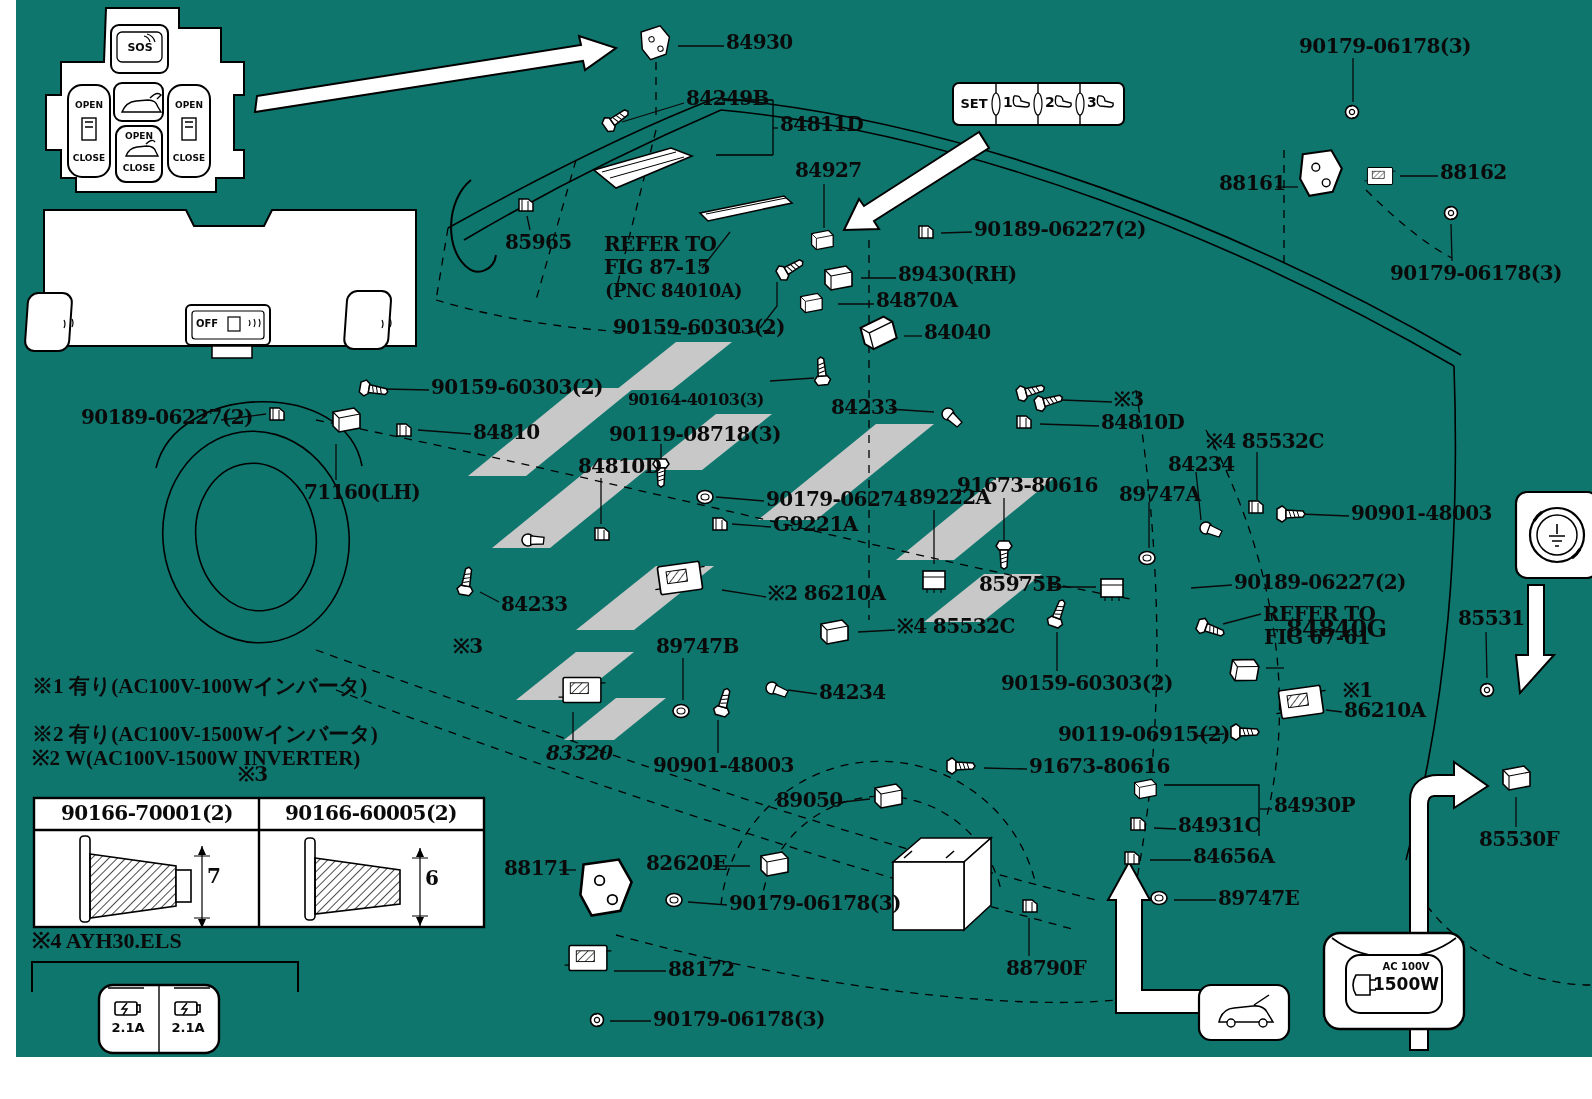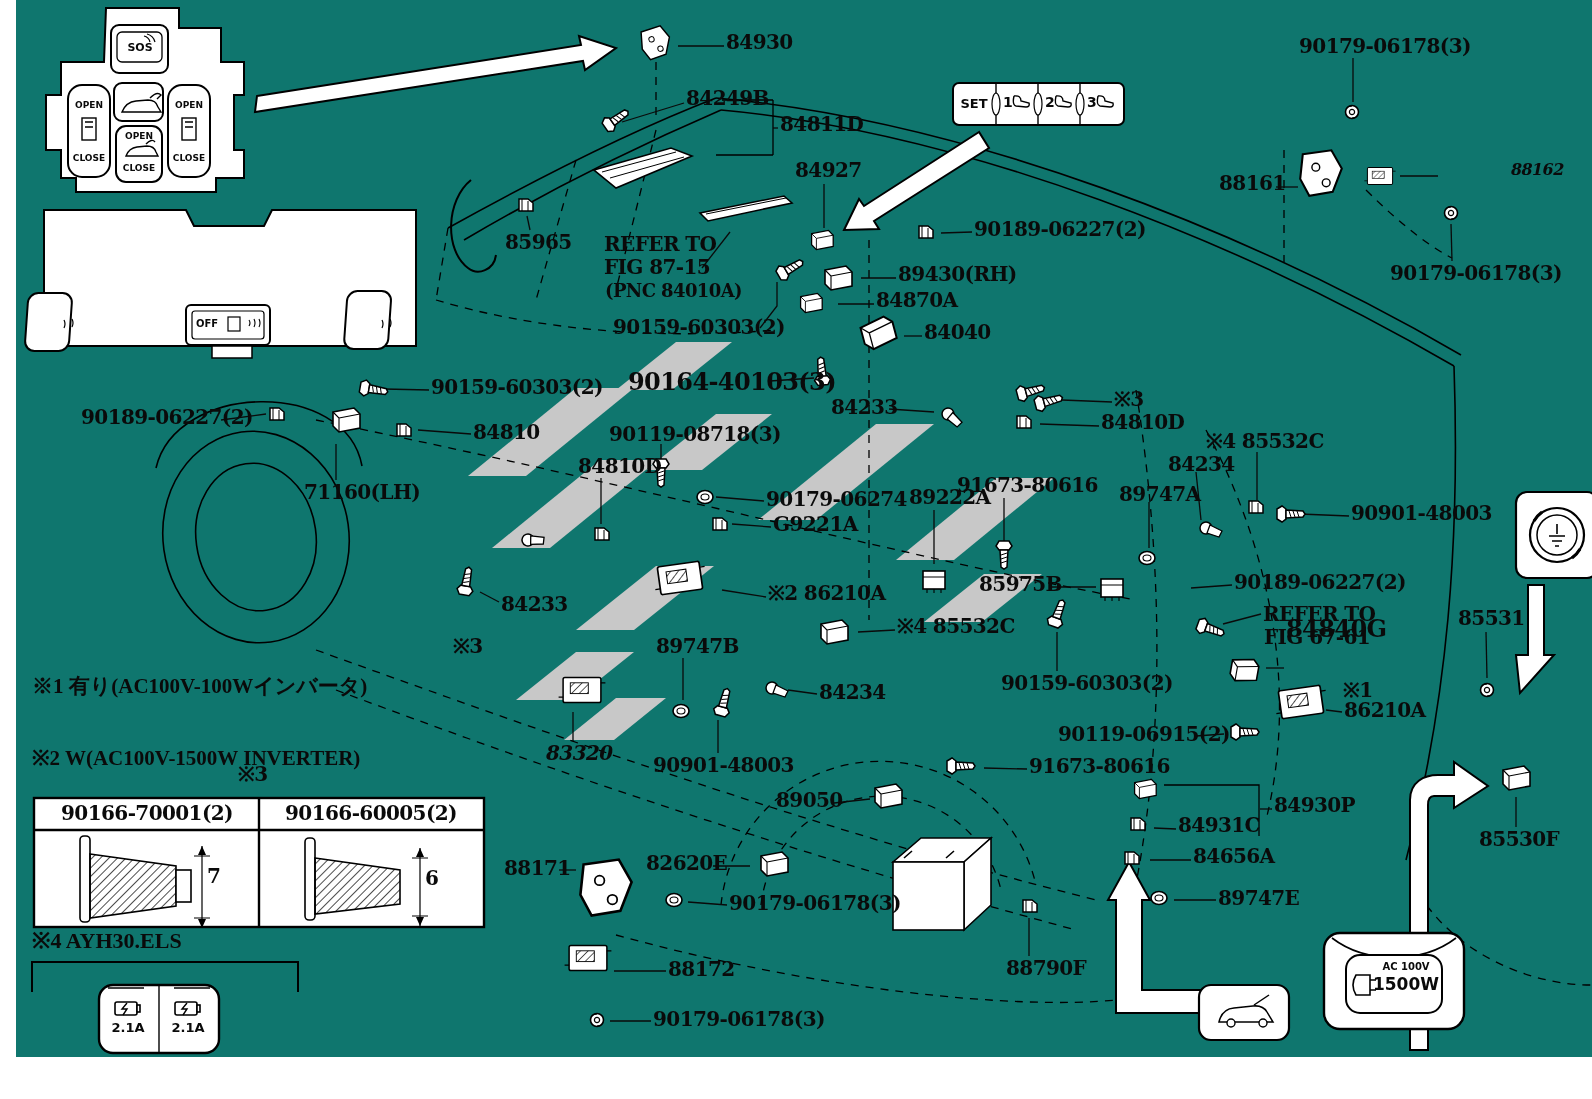--- a/index.html
+++ b/index.html
@@ -379,32 +379,32 @@
 <div class="lbl ctr" style="left:245px;top:803px;width:220px;font-size:20px">90166-60005(2)</div>
 <div class="lbl" style="left:191px;top:866px;font-size:20px">7</div>
 <div class="lbl" style="left:409px;top:868px;font-size:20px">6</div>
 
 <div class="lbl" style="left: 710px; top: 32px; font-size: 20px;">84930</div>
     <div class="lbl" style="left: 670px; top: 88px; font-size: 20px;">84249B</div>
     <div class="lbl" style="left: 764px; top: 114px; font-size: 20px;">84811D</div>
     <div class="lbl" style="left: 779px; top: 160px; font-size: 20px;">84927</div>
     <div class="lbl" style="left: 1283px; top: 36px; font-size: 20px;">90179-06178(3)</div>
     <div class="lbl" style="left: 1203px; top: 173px; font-size: 20px;">88161</div>
-    <div class="lbl" style="left: 1495px; top: 162px; font-size: 16px; font-style: italic;">88162</div>
+    <div class="lbl" style="left: 1424px; top: 162px; font-size: 20px;">88162</div>
     <div class="lbl" style="left: 1374px; top: 263px; font-size: 20px;">90179-06178(3)</div>
     <div class="lbl" style="left: 958px; top: 219px; font-size: 20px;">90189-06227(2)</div>
     <div class="lbl" style="left: 882px; top: 264px; font-size: 20px;">89430(RH)</div>
     <div class="lbl" style="left: 860px; top: 290px; font-size: 20px;">84870A</div>
     <div class="lbl" style="left: 908px; top: 322px; font-size: 20px;">84040</div>
     <div class="lbl" style="left: 489px; top: 232px; font-size: 20px;">85965</div>
     <div class="lbl" style="left: 588px; top: 234px; font-size: 20px;">REFER TO</div>
     <div class="lbl" style="left: 588px; top: 257px; font-size: 20px;">FIG 87-15</div>
     <div class="lbl" style="left: 589px; top: 282px; font-size: 18px;">(PNC 84010A)</div>
     <div class="lbl" style="left: 597px; top: 317px; font-size: 20px;">90159-60303(2)</div>
-    <div class="lbl" style="left: 612px; top: 370px; font-size: 24px;">90164-40103(3)</div>
+    <div class="lbl" style="left: 612px; top: 392px; font-size: 16px;">90164-40103(3)</div>
     <div class="lbl" style="left: 593px; top: 424px; font-size: 20px;">90119-08718(3)</div>
     <div class="lbl" style="left: 562px; top: 456px; font-size: 20px;">84810D</div>
     <div class="lbl" style="left: 750px; top: 489px; font-size: 20px;">90179-06274</div>
     <div class="lbl" style="left: 757px; top: 514px; font-size: 20px;">G9221A</div>
     <div class="lbl" style="left: 815px; top: 397px; font-size: 20px;">84233</div>
     <div class="lbl" style="left: 1098px; top: 389px; font-size: 20px;">※3</div>
     <div class="lbl" style="left: 1085px; top: 412px; font-size: 20px;">84810D</div>
     <div class="lbl" style="left: 1190px; top: 431px; font-size: 20px;">※4 85532C</div>
     <div class="lbl" style="left: 1152px; top: 454px; font-size: 20px;">84234</div>
     <div class="lbl" style="left: 1103px; top: 484px; font-size: 20px;">89747A</div>
@@ -441,16 +441,17 @@
     <div class="lbl" style="left: 1442px; top: 608px; font-size: 20px; text-align: right;">85531</div>
     <div class="lbl" style="left: 1463px; top: 829px; font-size: 20px;">85530F</div>
     <div class="lbl" style="left: 990px; top: 958px; font-size: 20px;">88790F</div>
     <div class="lbl" style="left: 488px; top: 858px; font-size: 20px;">88171</div>
     <div class="lbl" style="left: 630px; top: 853px; font-size: 20px;">82620E</div>
     <div class="lbl" style="left: 713px; top: 893px; font-size: 20px;">90179-06178(3)</div>
     <div class="lbl" style="left: 652px; top: 959px; font-size: 20px;">88172</div>
     <div class="lbl" style="left: 637px; top: 1009px; font-size: 20px;">90179-06178(3)</div>
     <div class="lbl" style="left: 222px; top: 764px; font-size: 20px;">※3</div>
     <div class="lbl sans" style="left: 16px; top: 676px; font-size: 21px;">※1 有り(AC100V-100Wインバータ)</div>
+    <div class="lbl sans" style="left: 16px; top: 724px; font-size: 21px;">※2 有り(AC100V-1500Wインバータ)</div>
     <div class="lbl sans" style="left: 16px; top: 748px; font-size: 21px;">※2 W(AC100V-1500W INVERTER)</div>
     <div class="lbl sans" style="left: 16px; top: 930px; font-size: 22px;">※4 AYH30.ELS</div>
     <div class="lbl" style="left: 1448px; top: 1072px; font-size: 15px;">84L133D</div>
   </div>
 
 </body></html>

